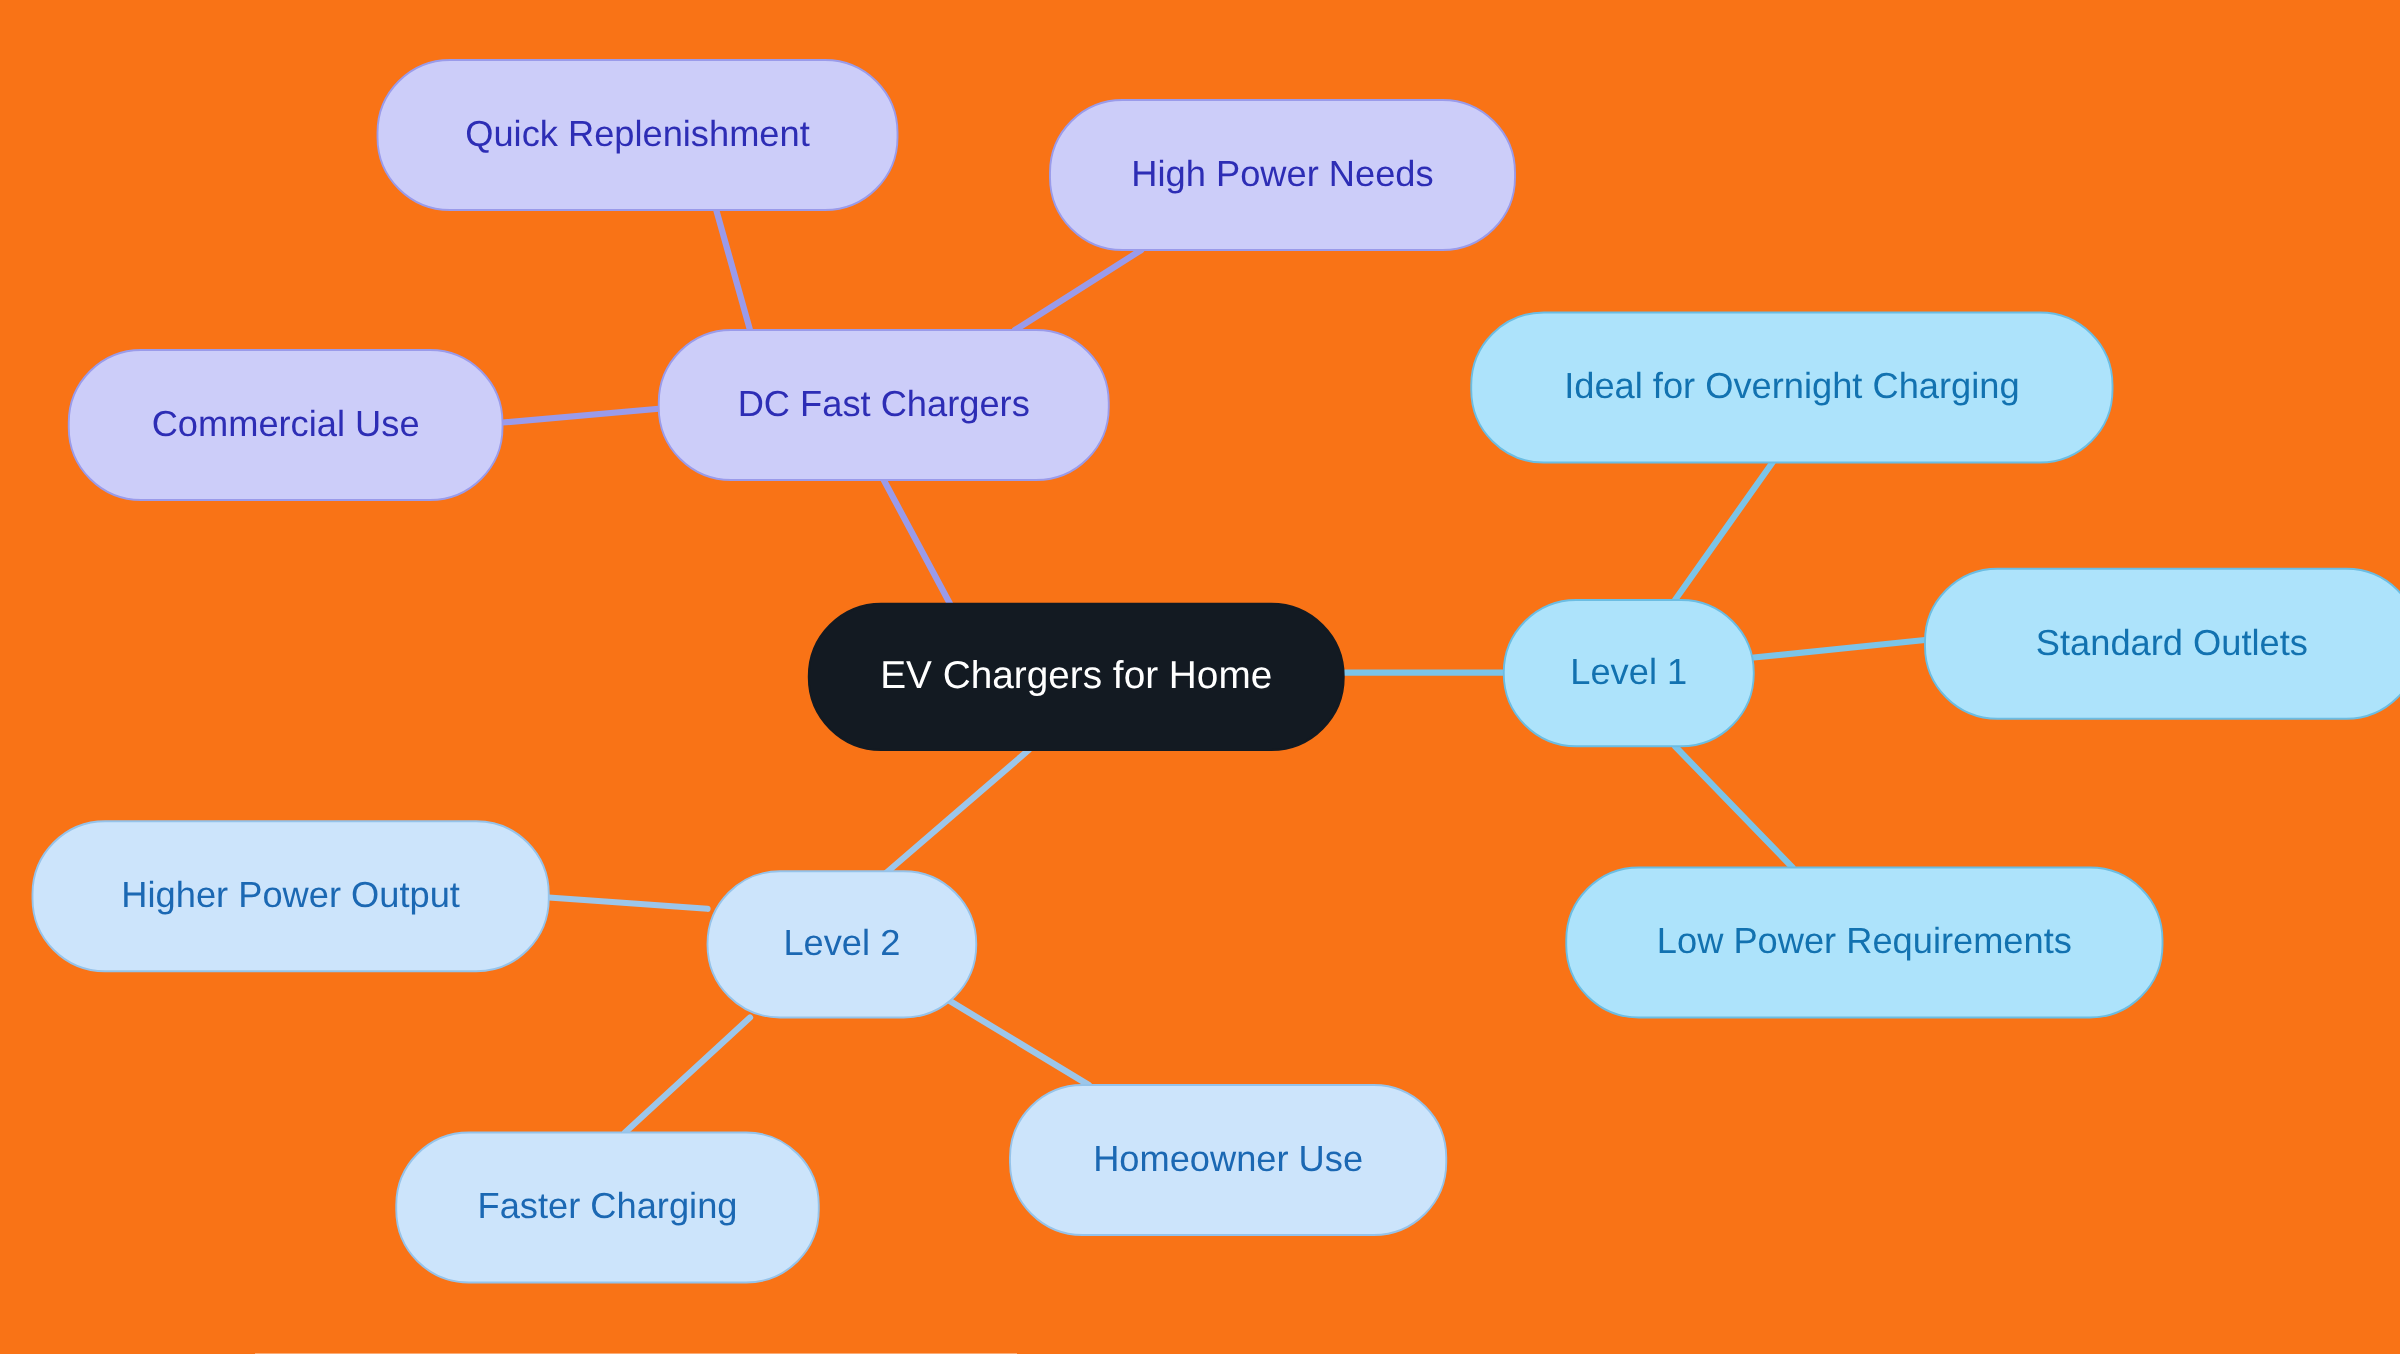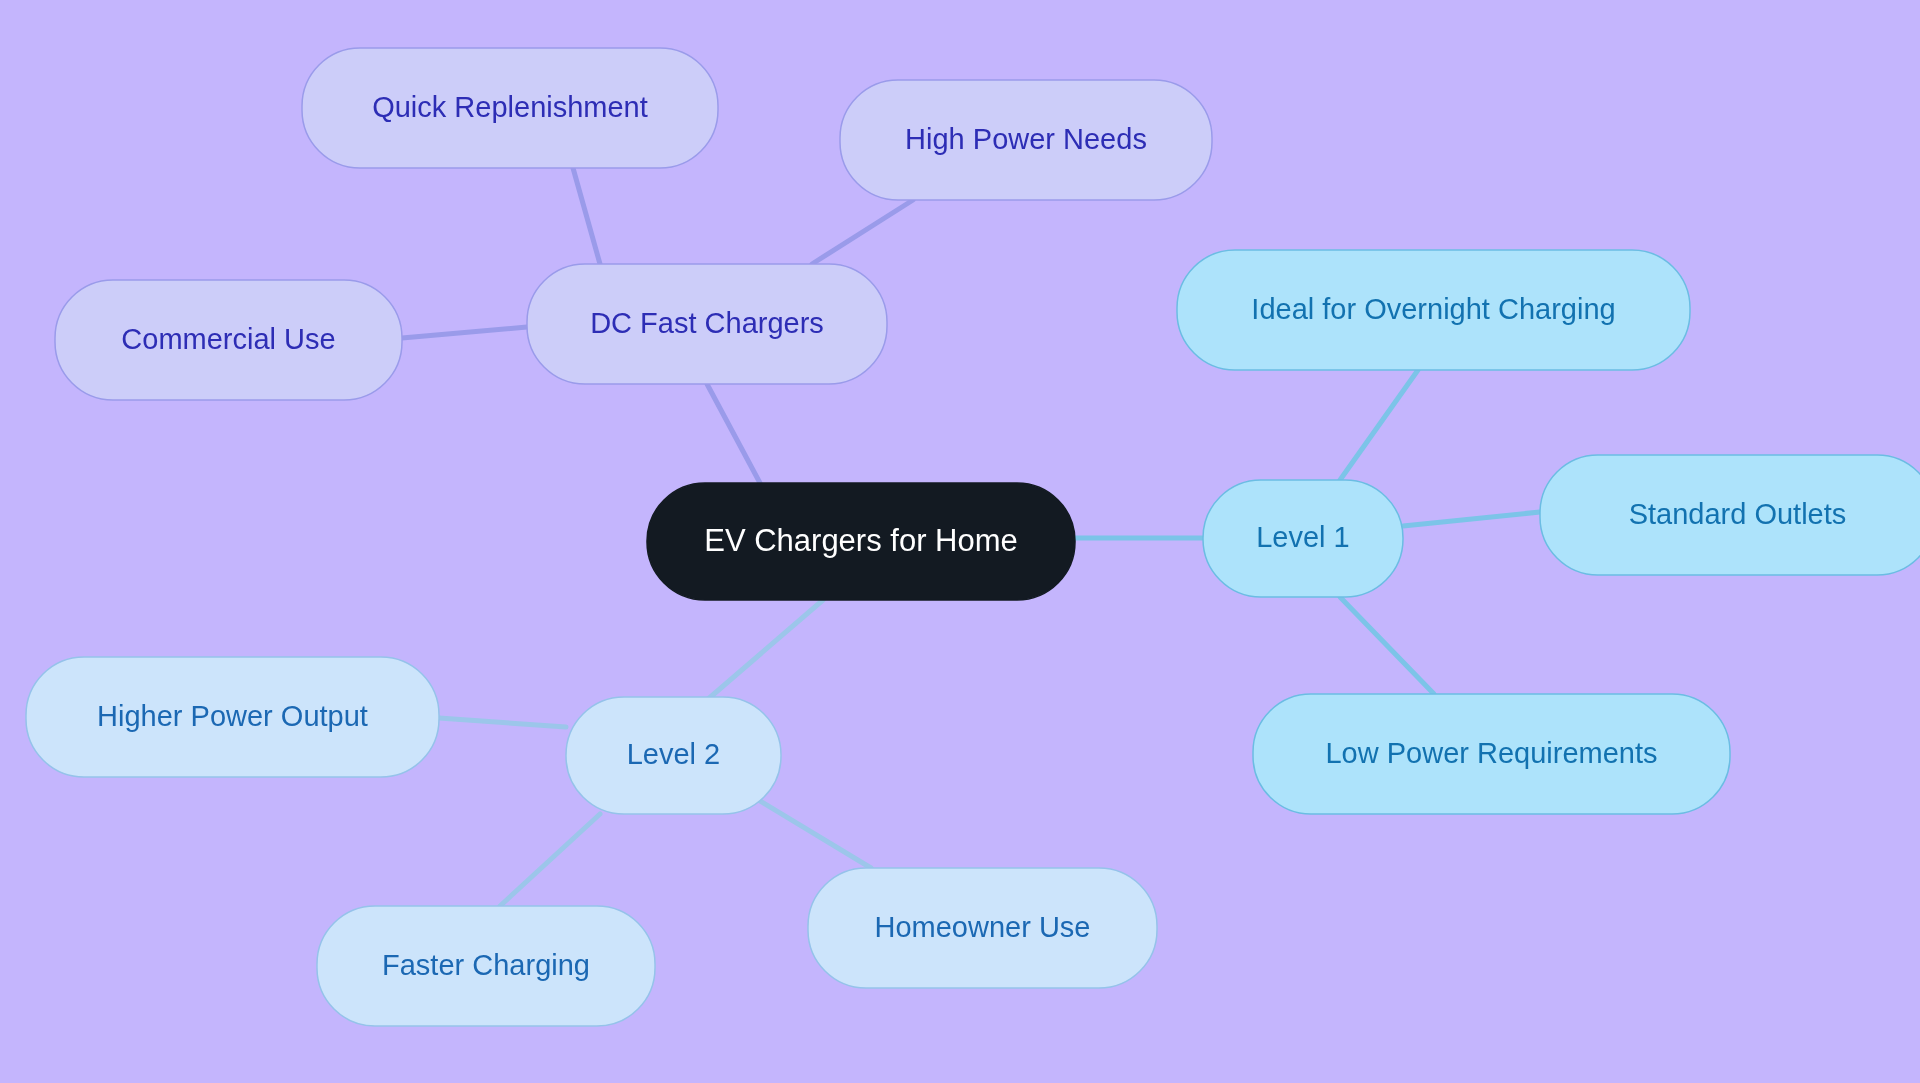--- a/index.html
+++ b/index.html
@@ -10,21 +10,21 @@
   body {
     width: 1920px;
     height: 1083px;
     font-family: "Liberation Sans", sans-serif;
     overflow: hidden;
   }
   #mindmap-canvas {
     position: relative;
     width: 1920px;
     height: 1083px;
-    background: #c4b5fd;
+    background: #f97316;
   }
   svg#mindmap-svg {
     position: absolute;
     top: 0;
     left: 0;
     width: 1920px;
     height: 1083px;
     display: block;
   }
   .edge-path {

